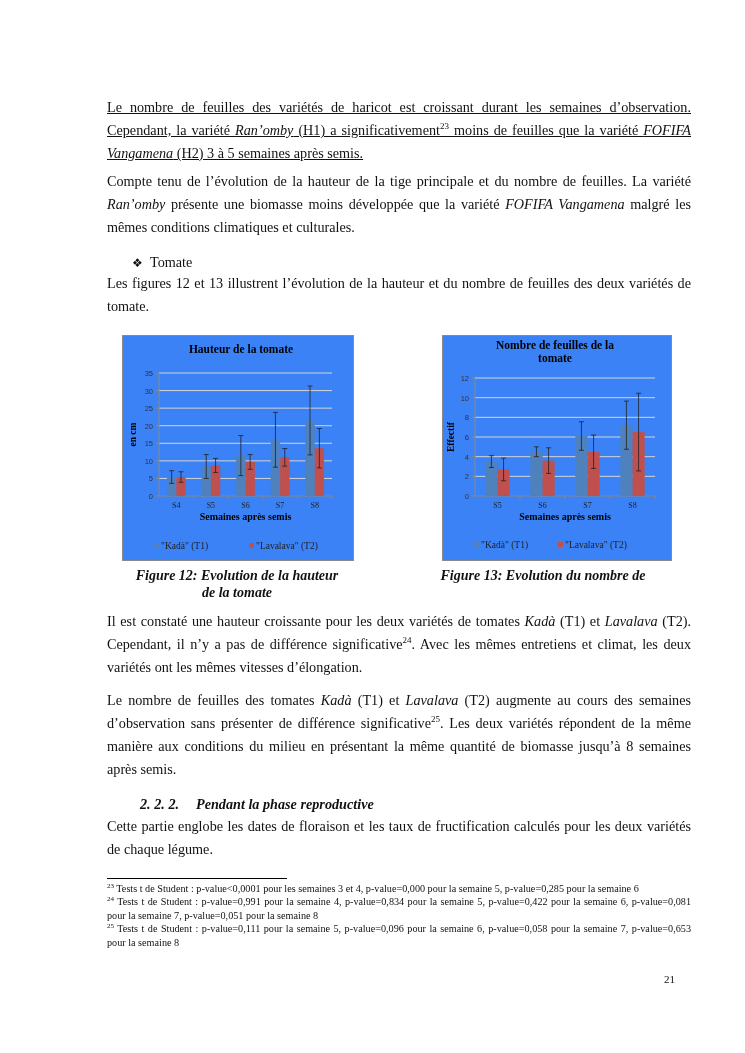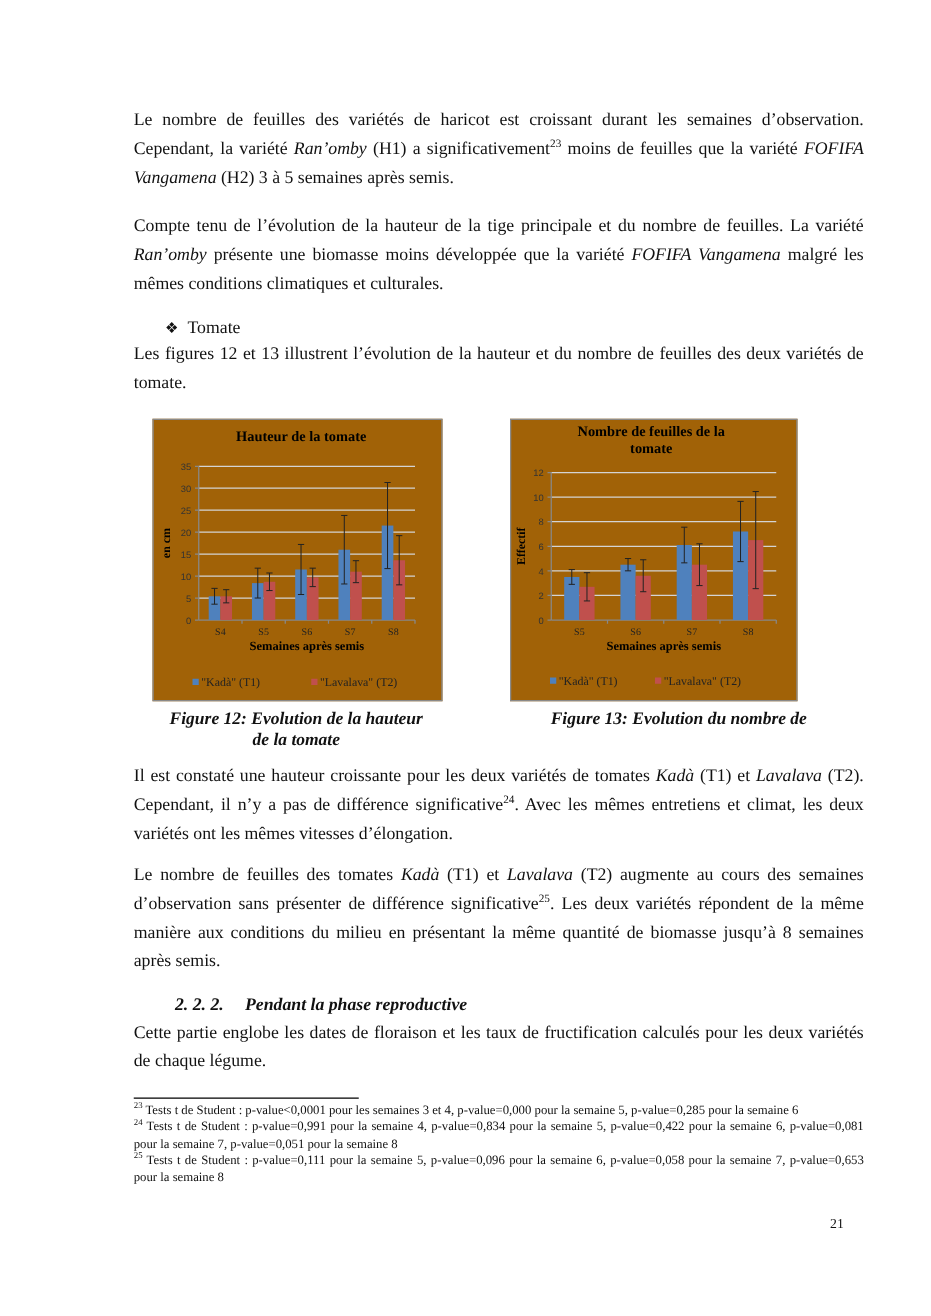--- a/index.html
+++ b/index.html
@@ -7,36 +7,36 @@
          font-family: "Liberation Serif", "DejaVu Serif", serif; color: #111; }
   .page { position: absolute; left: 0; top: 0; width: 745px; height: 1053px; }
   .para { position: absolute; left: 107px; width: 584px; font-size: 14.2px; line-height: 23px;
           text-align: justify; text-align-last: left; margin: 0; }
   .para i { font-style: italic; }
   sup { font-size: 9px; line-height: 0; vertical-align: super; }
   .bullet-line { position: absolute; left: 132px; top: 253px; font-size: 14.2px; line-height: 18px; }
   .bullet-line .glyph { display: inline-block; width: 18px; font-size: 12px; }
   .section-heading { position: absolute; left: 140px; top: 795px; font-size: 14.2px; font-weight: bold; line-height: 18px; font-style: italic; }
   .section-heading .num { display: inline-block; width: 56px; }
-  .chart-box { position: absolute; background: #a16207; border: 1px solid #8a8a8a; }
+  .chart-box { position: absolute; background: #3b82f6; border: 1px solid #8a8a8a; }
   .chart-box svg { display: block; }
   .caption { position: absolute; font-size: 14px; font-weight: bold; text-align: center; line-height: 17px; font-style: italic; }
   .fn-rule { position: absolute; left: 107px; top: 878px; width: 180px; height: 1px; background: #000; }
   .footnotes { position: absolute; left: 107px; top: 882px; width: 584px; font-size: 10.2px; line-height: 13.4px;
                text-align: justify; text-align-last: left; }
   .footnotes p { margin: 0; }
   .footnotes sup { font-size: 7px; }
   .page-num { position: absolute; left: 664px; top: 973px; font-size: 11px; }
 </style>
 </head>
 <body>
 
 <div class="page">
 
-  <p class="para" style="top:85px;"><span>Le nombre de feuilles des variétés de haricot est croissant durant les semaines d’observation. Cependant, la variété </span><i>Ran’omby</i><span> (H1) a significativement</span><sup>23</sup><span> moins de feuilles que la variété </span><i>FOFIFA Vangamena</i><span> (H2) 3 à 5 semaines après semis.</span></p>
+  <p class="para" style="top:96px;text-decoration:underline;"><span>Le nombre de feuilles des variétés de haricot est croissant durant les semaines d’observation. Cependant, la variété </span><i>Ran’omby</i><span> (H1) a significativement</span><sup>23</sup><span> moins de feuilles que la variété </span><i>FOFIFA Vangamena</i><span> (H2) 3 à 5 semaines après semis.</span></p>
 
   <p class="para" style="top:170px;"><span>Compte tenu de l’évolution de la hauteur de la tige principale et du nombre de feuilles. La variété </span><i>Ran’omby</i><span> présente une biomasse moins développée que la variété </span><i>FOFIFA Vangamena</i><span> malgré les mêmes conditions climatiques et culturales.</span></p>
 
   <div class="bullet-line"><span class="glyph">❖</span><span>Tomate</span></div>
 
   <p class="para" style="top:272px;">Les figures 12 et 13 illustrent l’évolution de la hauteur et du nombre de feuilles des deux variétés de tomate.</p>
 
   <div class="chart-box" style="left:122px; top:335px; width:230px; height:224px;">
     <svg id="chart1" width="230" height="224">
         <text x="118" y="17" text-anchor="middle" font-family="Liberation Serif, serif" font-weight="bold" font-size="11.5">Hauteur de la tomate</text>
@@ -121,21 +121,21 @@
         <text x="38" y="213" font-family="Liberation Serif, serif" font-size="9.5" fill="#222">"Kadà" (T1)</text>
         <rect x="126" y="207" width="5" height="5" fill="#c0504d"></rect>
         <text x="133" y="213" font-family="Liberation Serif, serif" font-size="9.5" fill="#222">"Lavalava" (T2)</text>
       </svg>
   </div>
   <div class="caption" style="left:112px; top:567px; width:250px;">
     <div>Figure 12: Evolution de la hauteur</div>
     <div>de la tomate</div>
   </div>
 
-  <div class="chart-box" style="left:408px; top:335px; width:228px; height:224px;">
+  <div class="chart-box" style="left:442px; top:335px; width:228px; height:224px;">
     <svg id="chart2" width="228" height="224">
         <text x="112" y="13" text-anchor="middle" font-family="Liberation Serif, serif" font-weight="bold" font-size="11.5">Nombre de feuilles de la</text>
         <text x="112" y="26" text-anchor="middle" font-family="Liberation Serif, serif" font-weight="bold" font-size="11.5">tomate</text>
         <line x1="32" y1="160" x2="212" y2="160" stroke="#888" stroke-width="1"></line>
         <line x1="29" y1="160" x2="32" y2="160" stroke="#888"></line>
         <text x="26" y="163" text-anchor="end" font-family="Liberation Sans, sans-serif" font-size="7.5" fill="#333">0</text>
         <line x1="32" y1="140.33333333333334" x2="212" y2="140.33333333333334" stroke="#d4d4d4" stroke-width="1"></line>
         <line x1="29" y1="140.33333333333334" x2="32" y2="140.33333333333334" stroke="#888"></line>
         <text x="26" y="143.33333333333334" text-anchor="end" font-family="Liberation Sans, sans-serif" font-size="7.5" fill="#333">2</text>
         <line x1="32" y1="120.66666666666667" x2="212" y2="120.66666666666667" stroke="#d4d4d4" stroke-width="1"></line>

